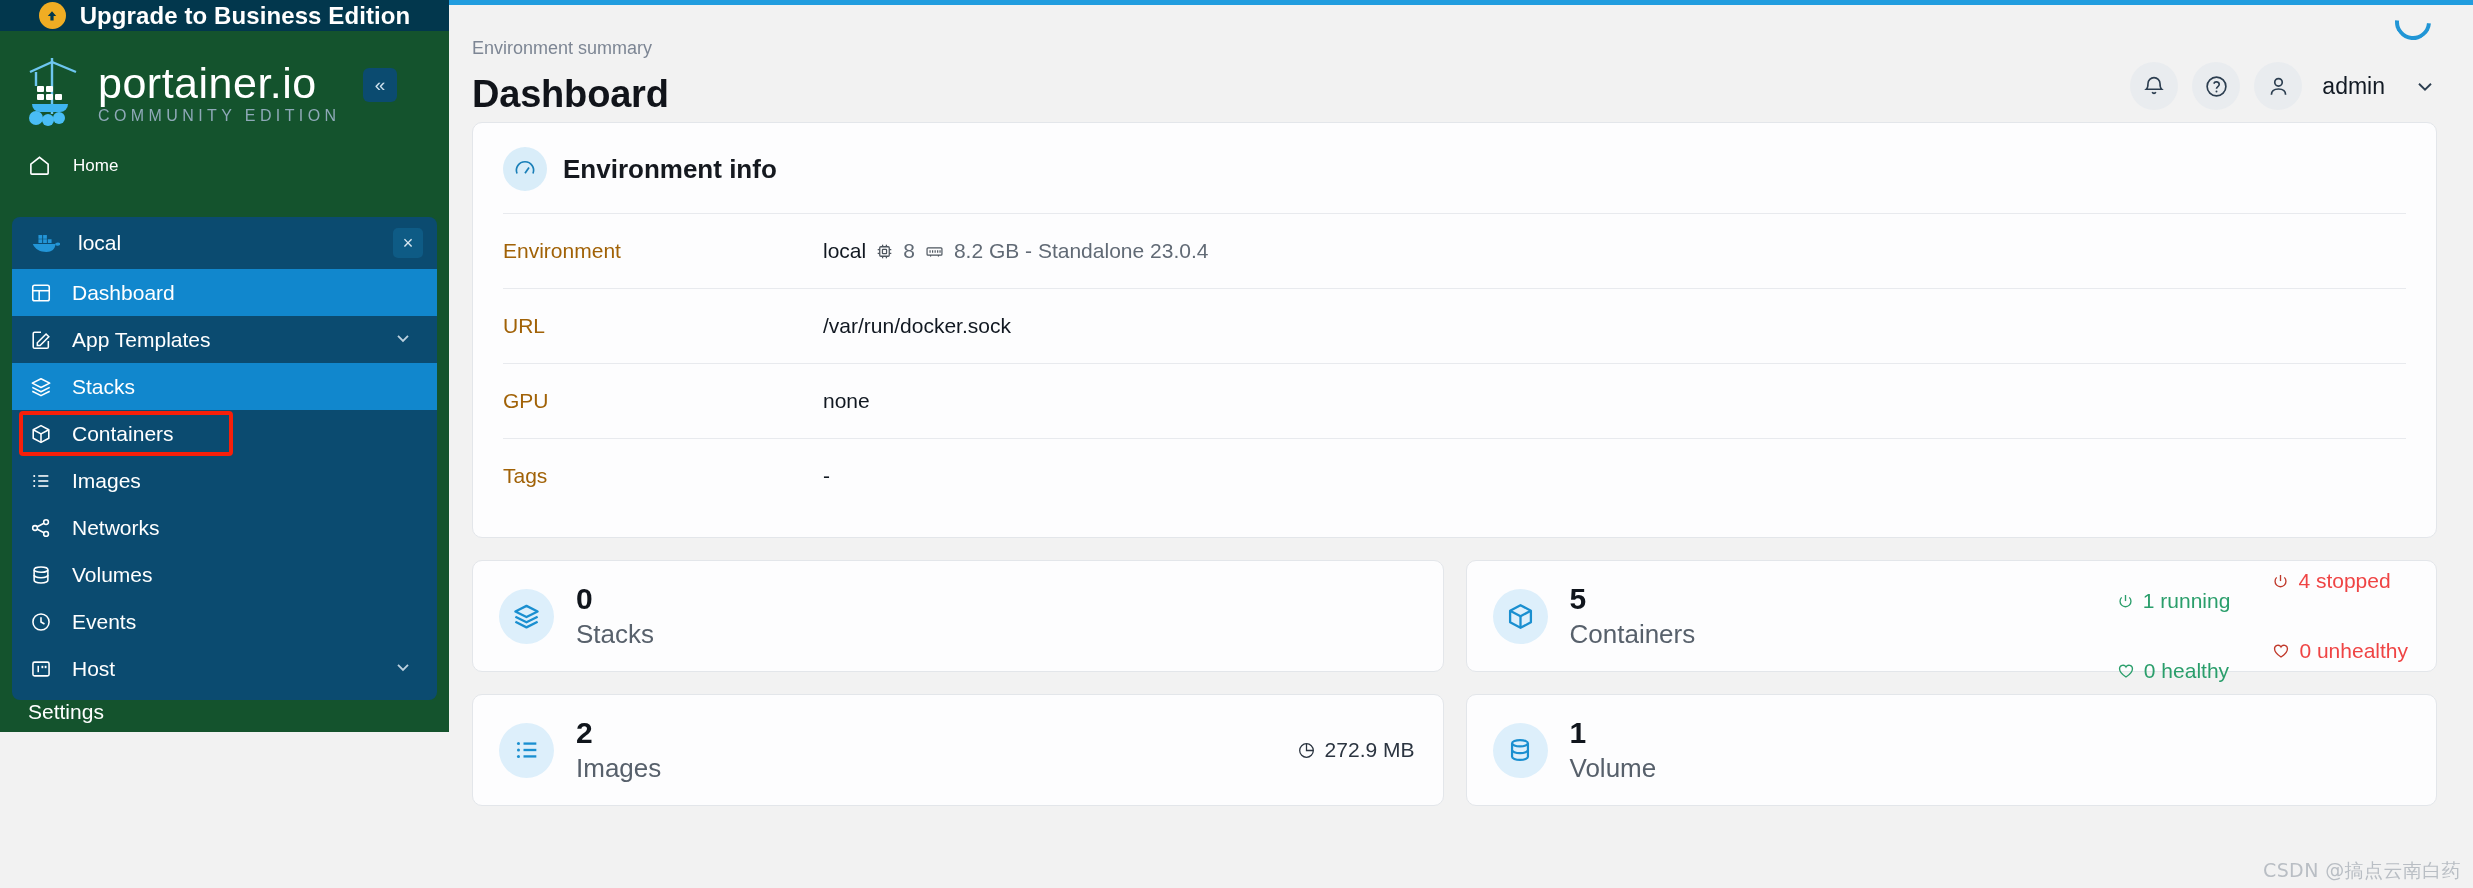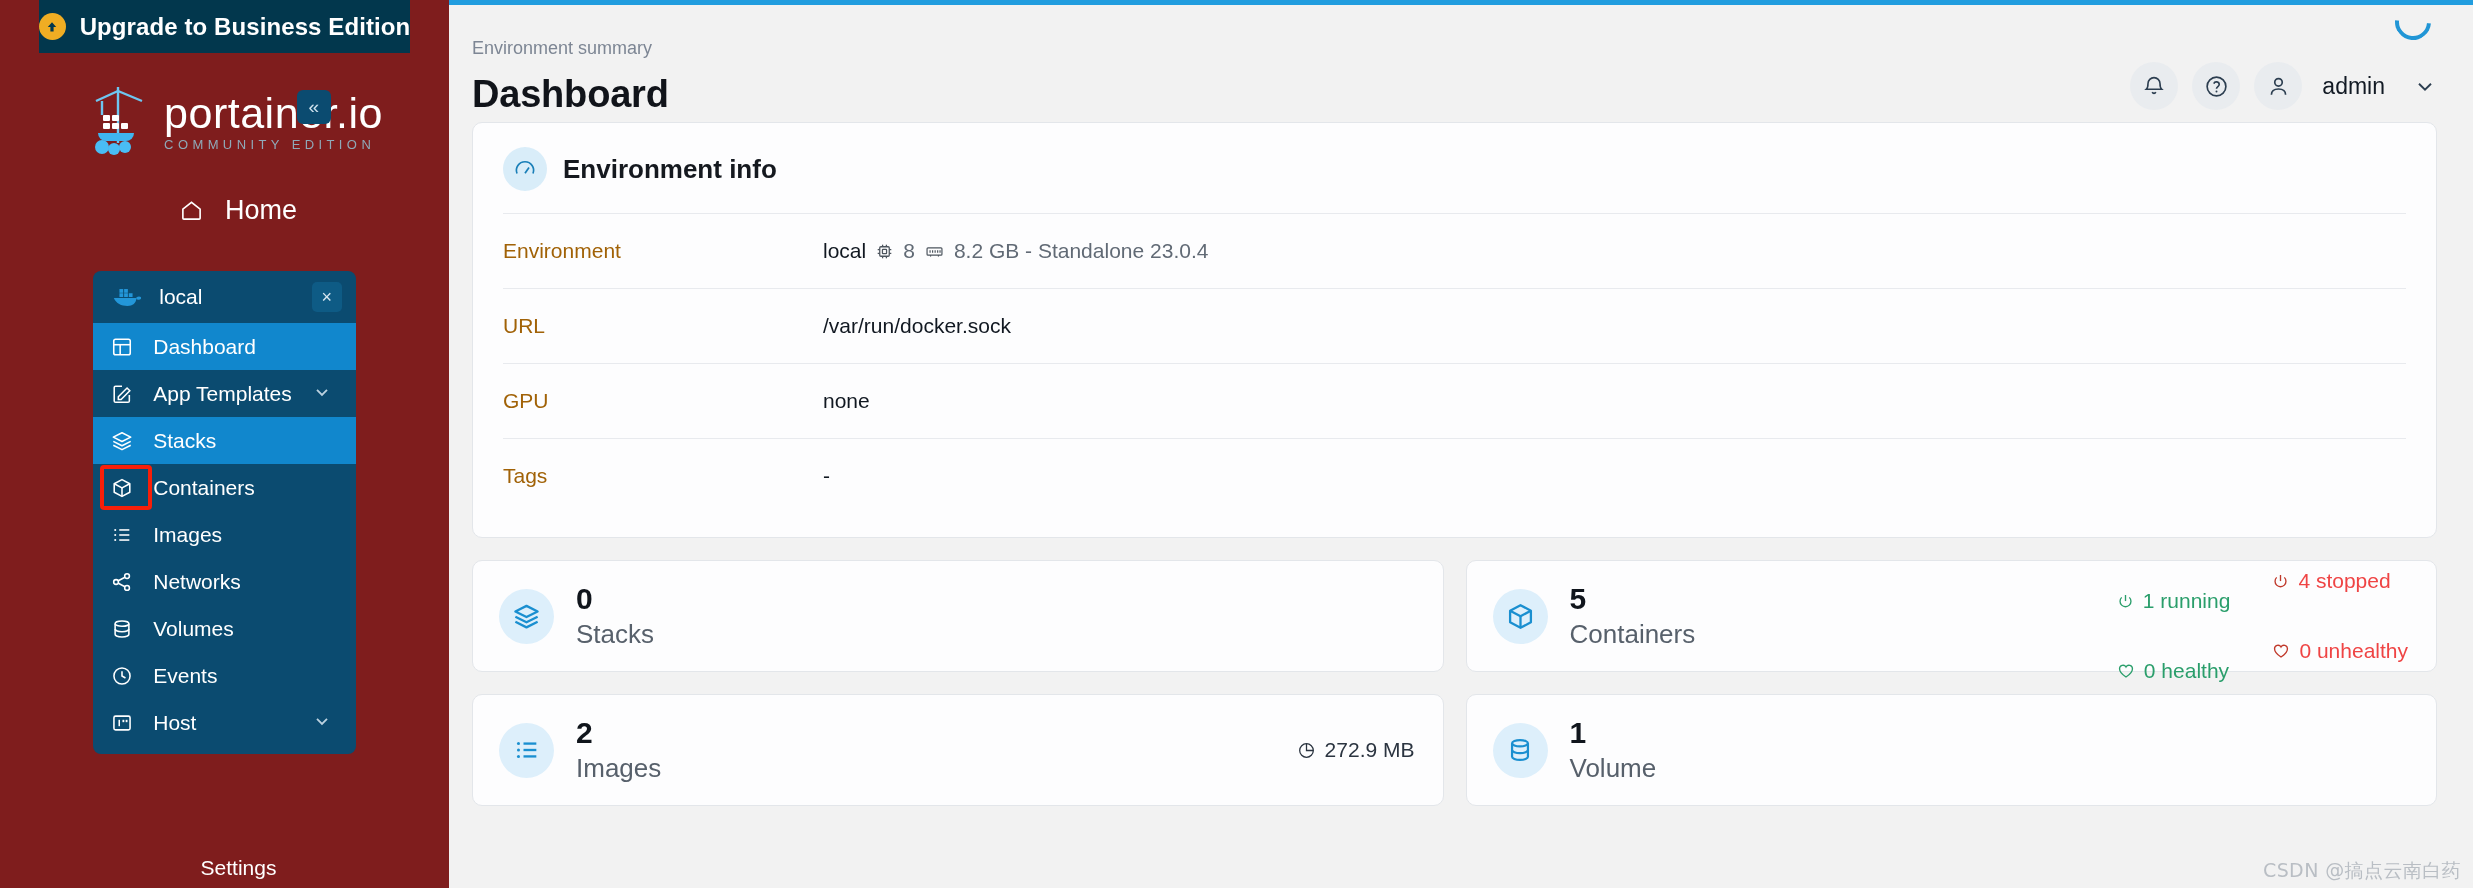--- a/index.html
+++ b/index.html
@@ -6,24 +6,24 @@
   html, body {
     width: 2473px; height: 888px;
     font-family: "Liberation Sans", sans-serif;
     background: #f2f2f2;
     overflow: hidden;
   }
   .app { display: flex; width: 2473px; height: 888px; position: relative; }
 
   
   .sidebar {
-    width: 449px; height: 888px;
-    background: #7f1d1d;
+    width: 449px; height: 732px;
+    background: #14532d;
     display: flex; flex-direction: column;
-    position: relative; flex: 0 0 449px; align-items: center;
+    position: relative; flex: 0 0 449px;
   }
   .upgrade-banner {
     height: 53px; background: #02374d;
     display: flex; align-items: center; justify-content: center;
     gap: 14px; cursor: pointer;
   }
   .upgrade-banner .label {
     color: #ffffff; font-size: 24px; font-weight: bold; letter-spacing: .1px;
   }
   .up-arrow-icon {
@@ -37,36 +37,36 @@
     display: flex; align-items: center; padding: 25px 0 0 22px; gap: 14px;
     position: relative; height: 108px;
   }
   .logo-mark { width: 62px; height: 70px; flex: 0 0 62px; }
   .logo-text { display: flex; flex-direction: column; padding-top: 4px; }
   .logo-text .brand {
     color: #ffffff; font-size: 43px; line-height: 44px; font-weight: 300;
     letter-spacing: .5px;
   }
   .logo-text .edition {
-    color: #8fa9b8; font-size: 13px; letter-spacing: 4.4px; margin-top: 2px;
+    color: #8fa9b8; font-size: 16px; letter-spacing: 4.4px; margin-top: 2px;
     font-weight: 400;
   }
   .collapse-btn {
     position: absolute; right: 52px; top: 37px;
     width: 34px; height: 34px; border-radius: 6px;
     background: #0b4b70; color: #cfe2ee;
     display: flex; align-items: center; justify-content: center;
     font-size: 19px; cursor: pointer; border: none;
   }
 
   .nav-home {
     display: flex; align-items: center; gap: 22px;
     padding: 0 0 0 28px; height: 46px; margin-top: 26px; cursor: pointer;
   }
-  .nav-home .lbl { color: #ffffff; font-size: 27px; }
+  .nav-home .lbl { color: #ffffff; font-size: 17px; }
 
   .env-group {
     margin: 38px 12px 0 12px;
     background: #0b4b70;
     border-radius: 8px;
     padding-bottom: 8px;
   }
   .env-head {
     display: flex; align-items: center; gap: 18px;
     height: 52px; padding: 0 14px 0 18px; cursor: pointer;

